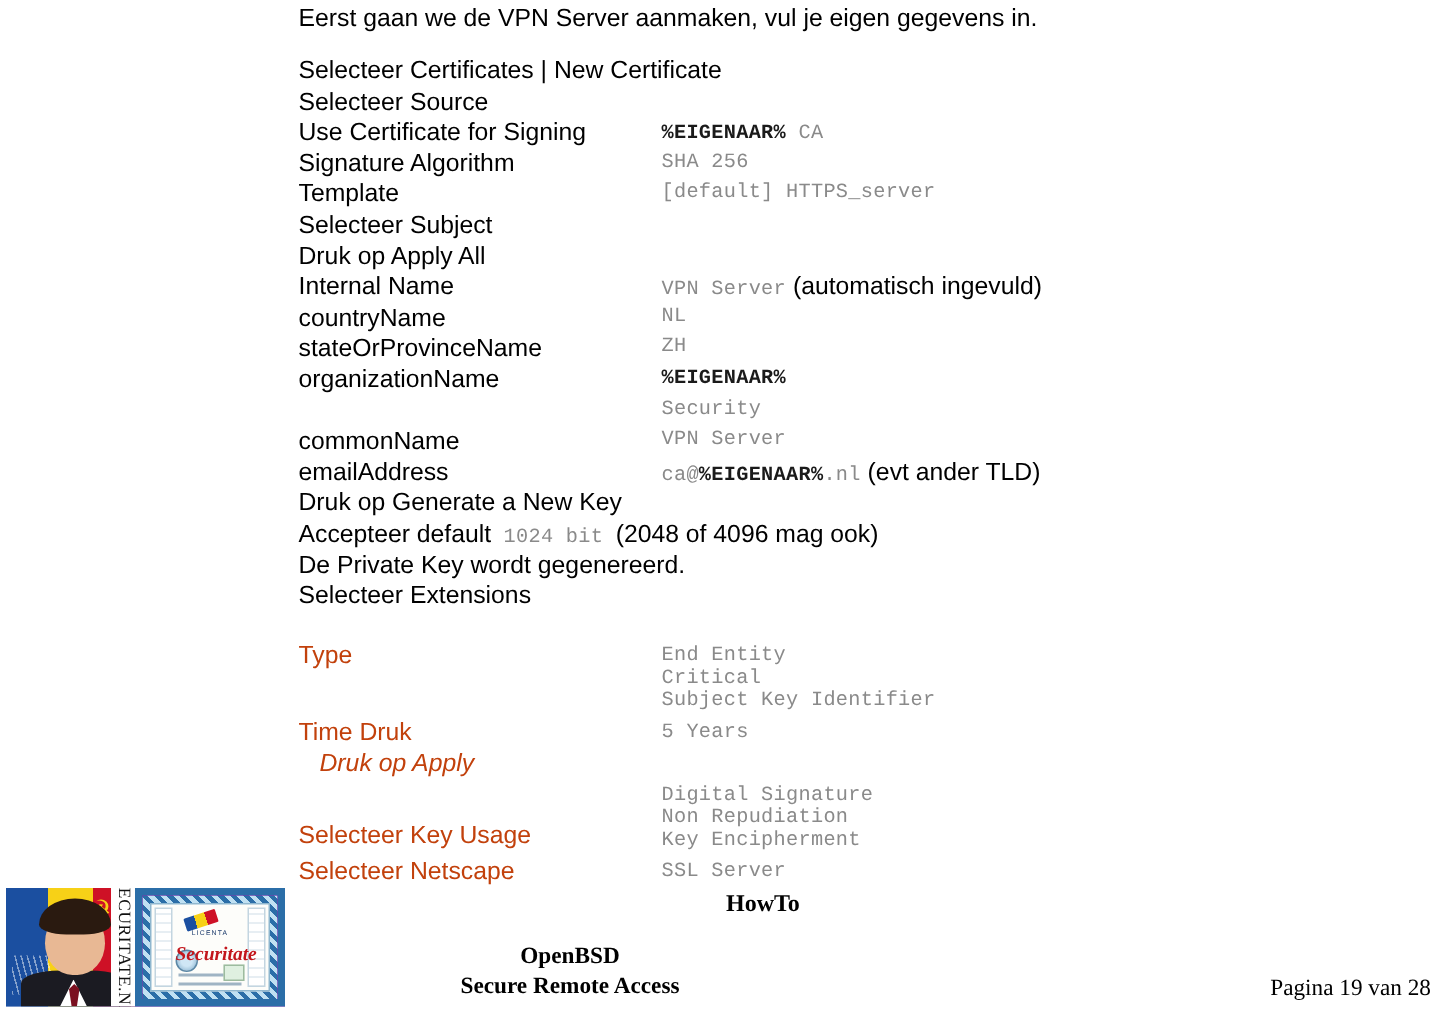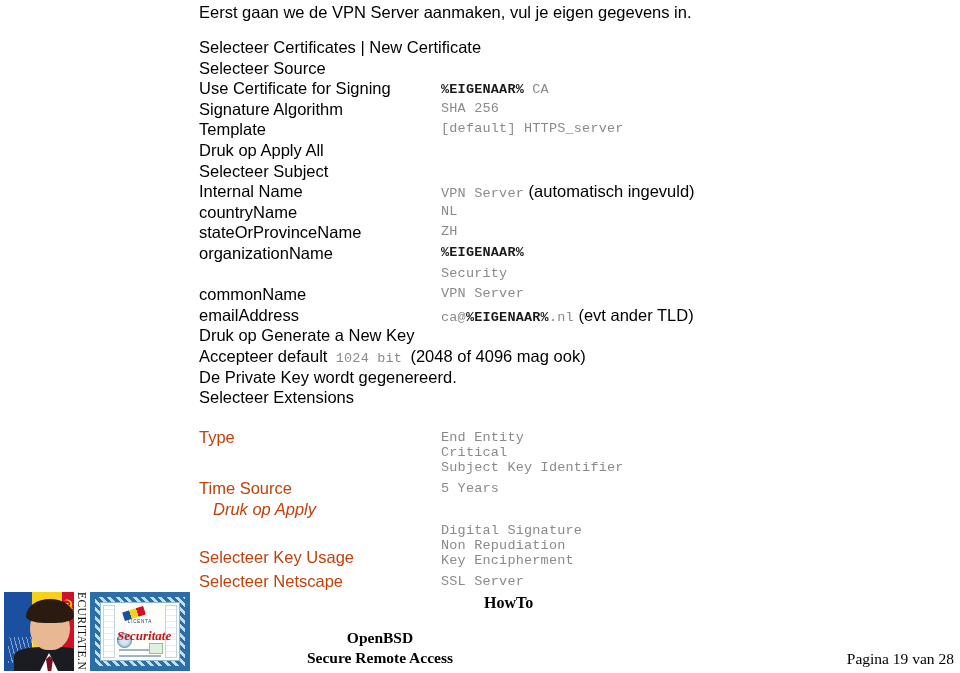--- a/index.html
+++ b/index.html
@@ -272,25 +272,25 @@
     <span class="label">Signature Algorithm</span>
     <span class="value mono">SHA 256</span>
   </div>
 
   <div class="row">
     <span class="label">Template</span>
     <span class="value mono">[default] HTTPS_server</span>
   </div>
 
   <div class="row">
+    <span class="label">Selecteer Subject</span>
+  </div>
+
+  <div class="row">
     <span class="label">Druk op Apply All</span>
-  </div>
-
-  <div class="row">
-    <span class="label">Selecteer Subject</span>
   </div>
 
   <div class="row">
     <span class="label">Internal Name</span>
     <span class="value"><span class="mono">VPN Server</span><span class="note"> (automatisch ingevuld)</span></span>
   </div>
 
   <div class="row">
     <span class="label">countryName</span>
     <span class="value mono">NL</span>
@@ -339,21 +339,21 @@
 
 </div>
 
 <div class="abs lbl" style="left:199px; top:427px;">Type</div>
 <div class="abs" style="left:441px; top:430px;">
   <div class="mono">End Entity</div>
   <div class="mono">Critical</div>
   <div class="mono">Subject Key Identifier</div>
 </div>
 
-<div class="abs lbl" style="left:199px; top:478px;">Time Source</div>
+<div class="abs lbl" style="left:199px; top:478px;">Time Druk</div>
 <div class="abs mono" style="left:441px; top:481px;">5 Years</div>
 
 <div class="abs lbl" style="left:213px; top:499px;font-style:italic;">Druk op Apply</div>
 
 <div class="abs lbl" style="left:199px; top:519px;margin-top:28px;">Selecteer Key Usage</div>
 <div class="abs" style="left:441px; top:523px;">
   <div class="mono">Digital Signature</div>
   <div class="mono">Non Repudiation</div>
   <div class="mono">Key Encipherment</div>
 </div>

